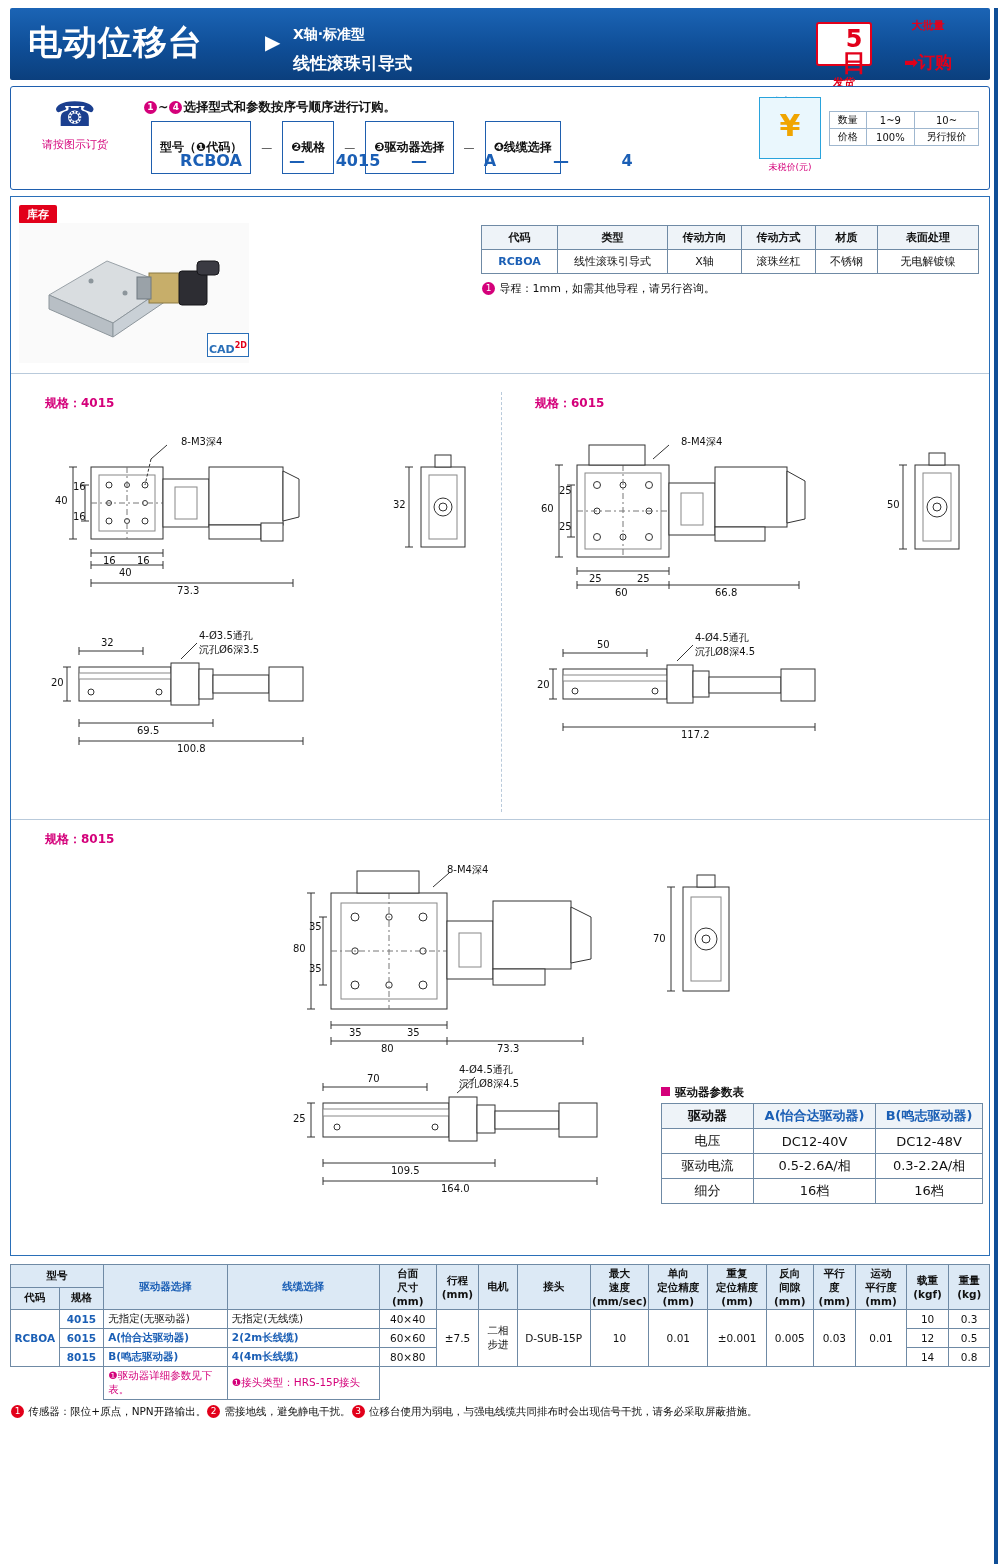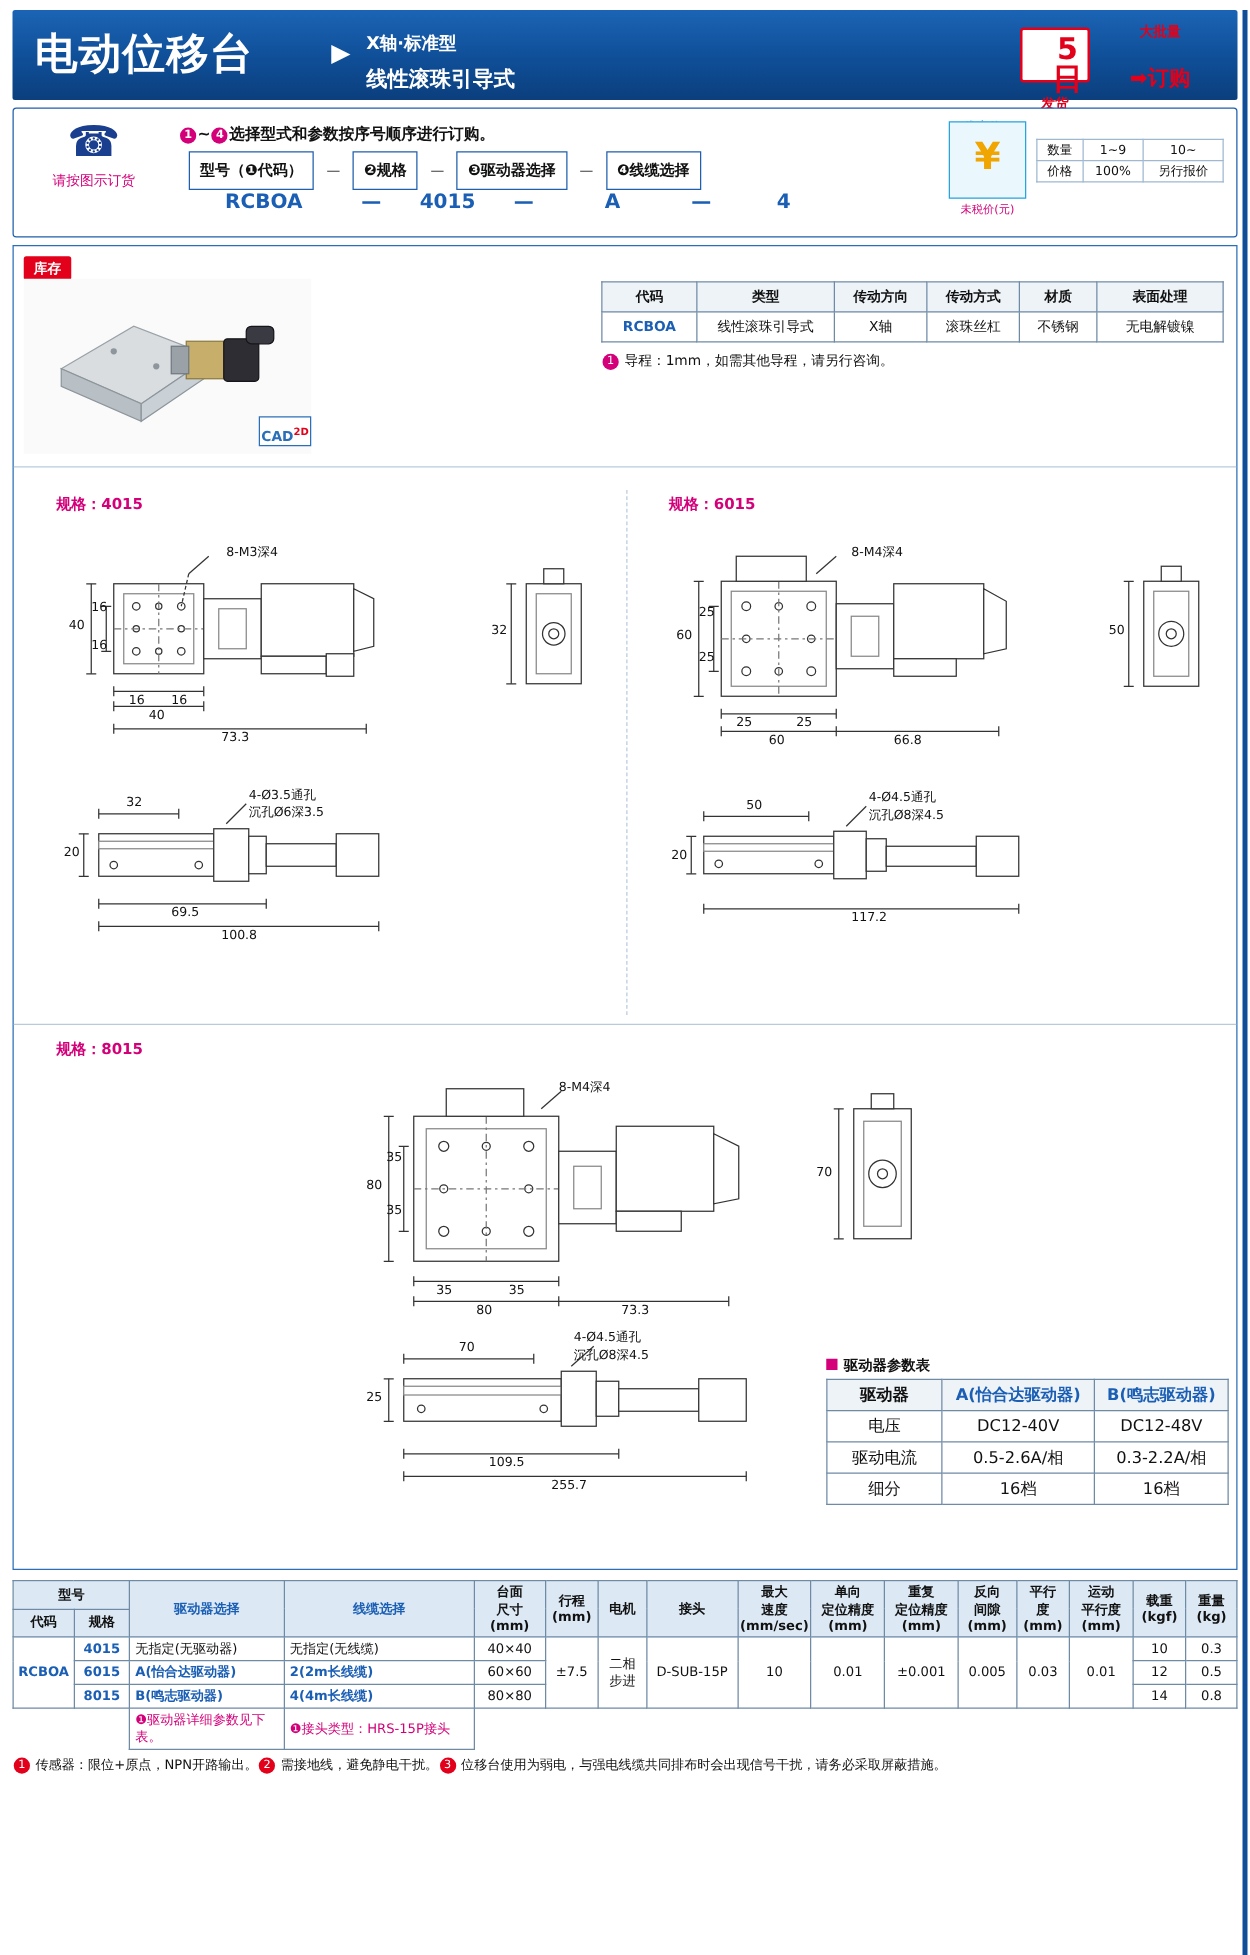--- a/index.html
+++ b/index.html
@@ -51,21 +51,21 @@
   .phone-ico .glyph { font-size:34px; color:#1b3f8f; line-height:1; }
   .phone-ico .cap { font-size:11px; color:#d4007a; margin-top:6px; display:block;}
   .order-note { position:absolute; left:132px; top:12px; font-size:12.5px; font-weight:bold; }
   .circ {
     display:inline-block; width:13px; height:13px; line-height:13px;
     border-radius:50%; background:#d4007a; color:#fff; font-size:9px;
     text-align:center; vertical-align:1px; margin:0 1px;
   }
   .order-fields { position:absolute; left:140px; top:34px; display:flex; align-items:center; }
   .of-box {
-    border:1px solid #1f5fae; padding:6px 8px; font-size:12px; font-weight:bold;
+    border:1px solid #1f5fae; padding:17px 8px; font-size:12px; font-weight:bold;
     background:#fff; white-space:nowrap;
   }
   .of-dash { padding:0 10px; color:#333; }
   .order-codes { position:absolute; left:140px; top:64px; display:flex; align-items:center; color:#1b5fb5; font-weight:bold; font-size:16px; }
   .oc { text-align:center; }
   .oc-dash { padding:0 18px; color:#1b5fb5; }
 
   .price-wrap { position:absolute; right:10px; top:8px; width:220px; height:86px; }
   .yen-box {
     position:absolute; left:0; top:2px; width:62px; height:62px;
@@ -512,21 +512,21 @@
       <div class="dim-txt" style="left:88px; top:162px">35</div>
       <div class="dim-txt" style="left:146px; top:162px">35</div>
       <div class="dim-txt" style="left:120px; top:178px">80</div>
       <div class="dim-txt" style="left:236px; top:178px">73.3</div>
       <div class="dim-txt" style="left:392px; top:68px">70</div>
       <div class="lead" style="left:198px; top:198px">4-Ø4.5通孔</div>
       <div class="lead" style="left:198px; top:212px">沉孔Ø8深4.5</div>
       <div class="dim-txt" style="left:106px; top:208px">70</div>
       <div class="dim-txt" style="left:32px; top:248px">25</div>
       <div class="dim-txt" style="left:130px; top:300px">109.5</div>
-      <div class="dim-txt" style="left:180px; top:318px">255.7</div>
+      <div class="dim-txt" style="left:180px; top:318px">164.0</div>
     </div>
 
     <div class="drv-box">
       <div class="drv-title">
         <span class="sq-pink"></span><span>驱动器参数表</span>
       </div>
       <table class="drv-tbl">
         <tbody>
             <tr>
           <th style="width:92px">驱动器</th>

